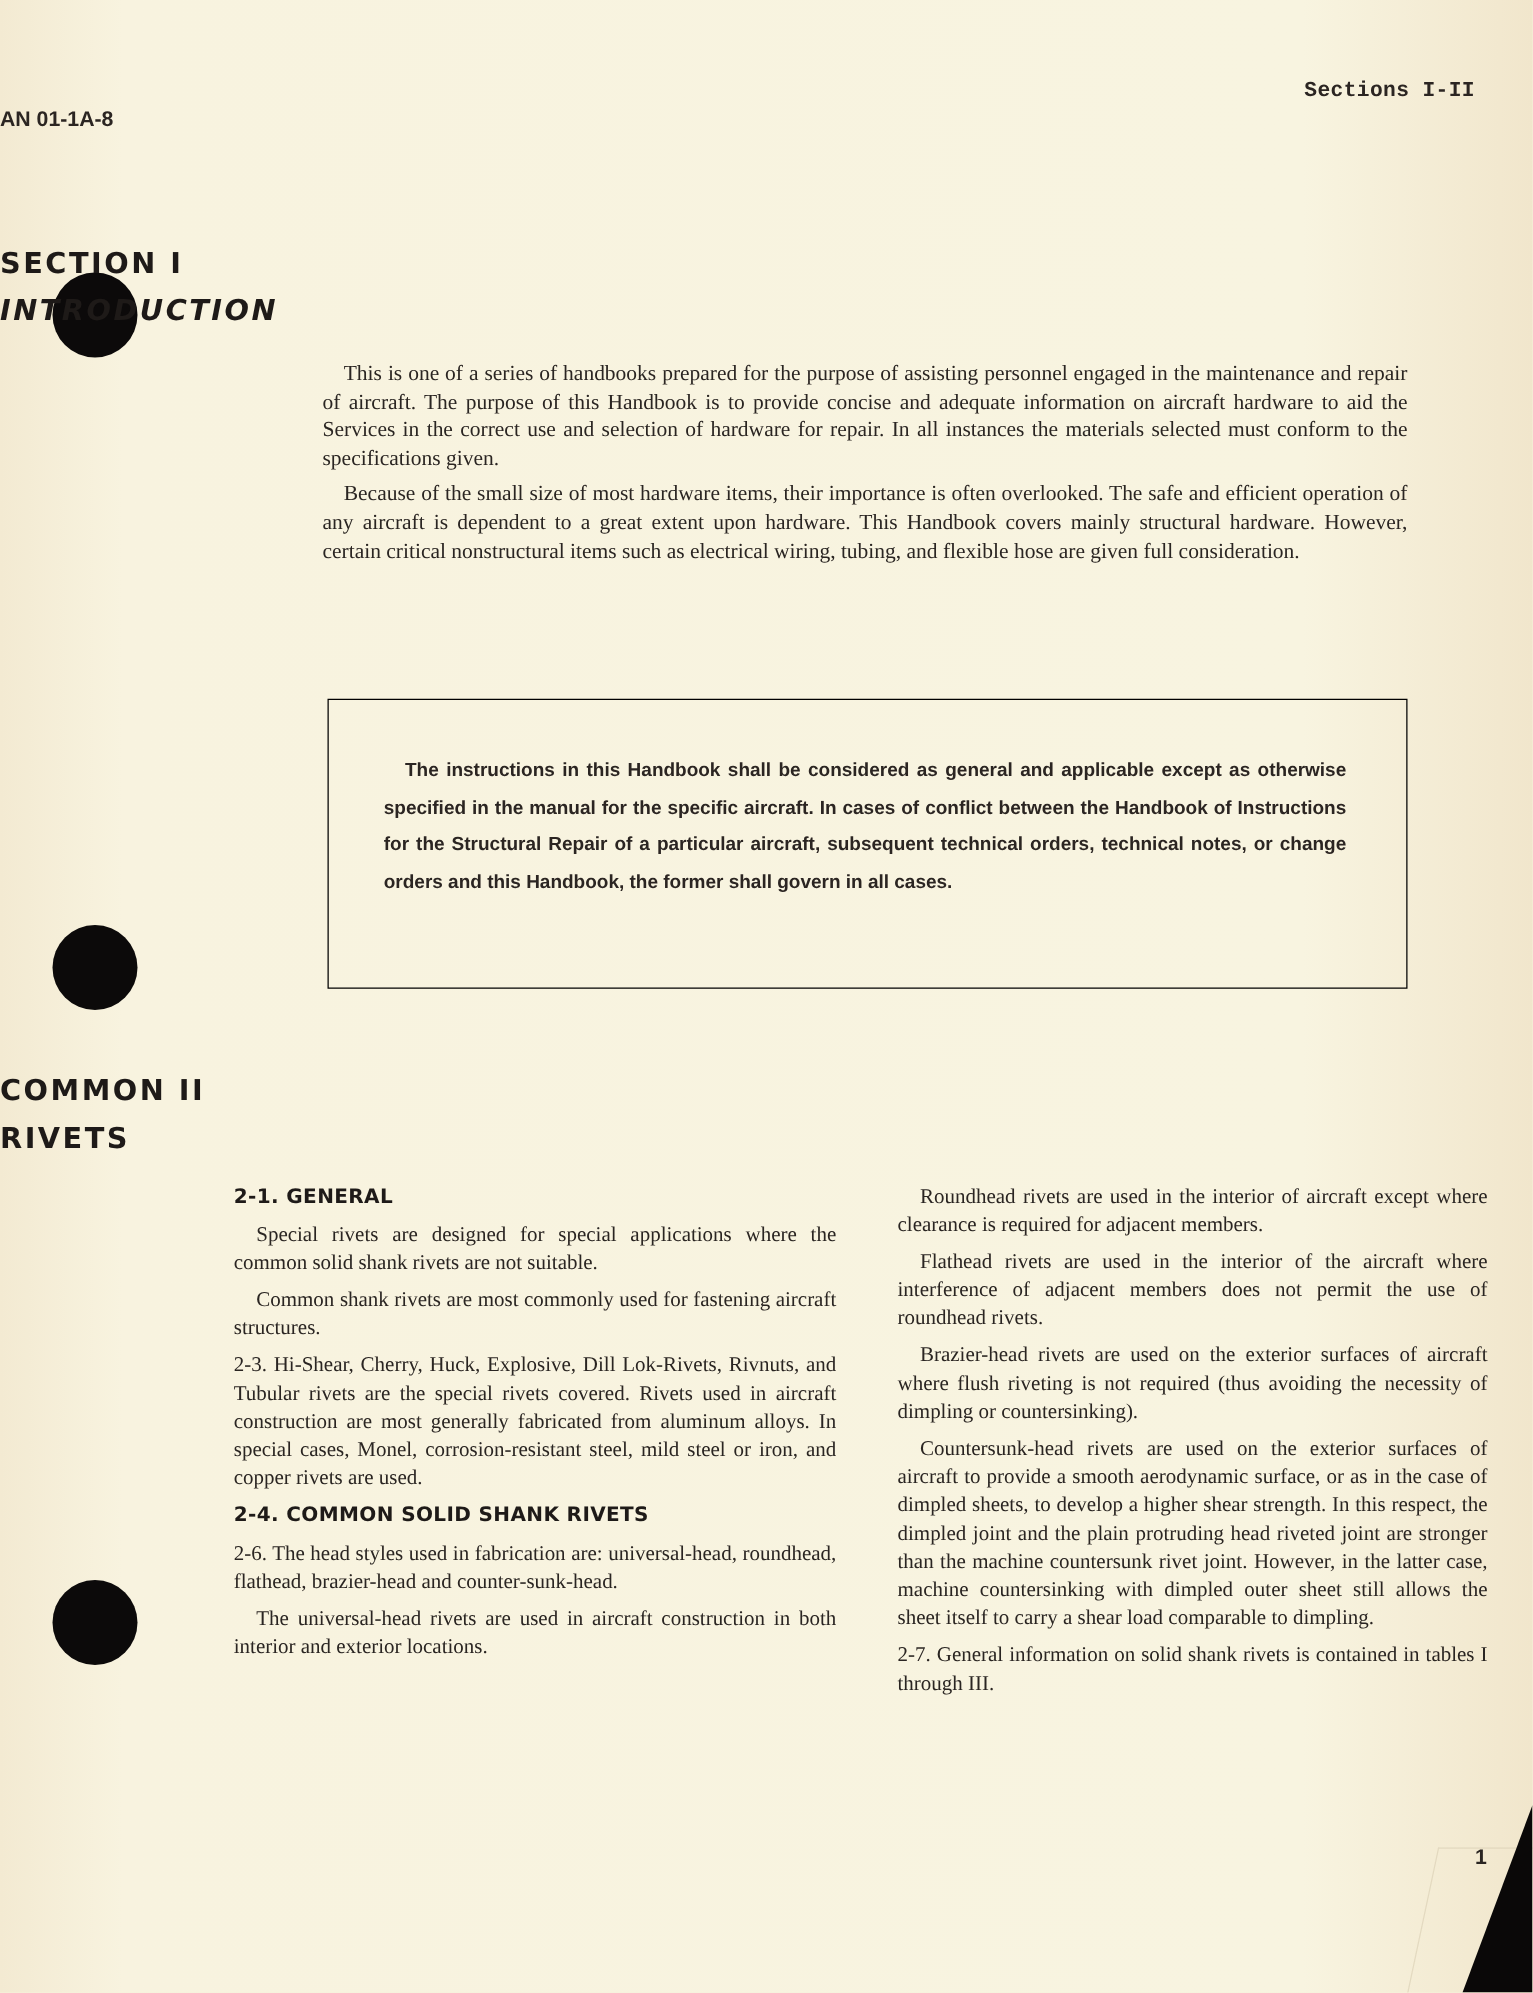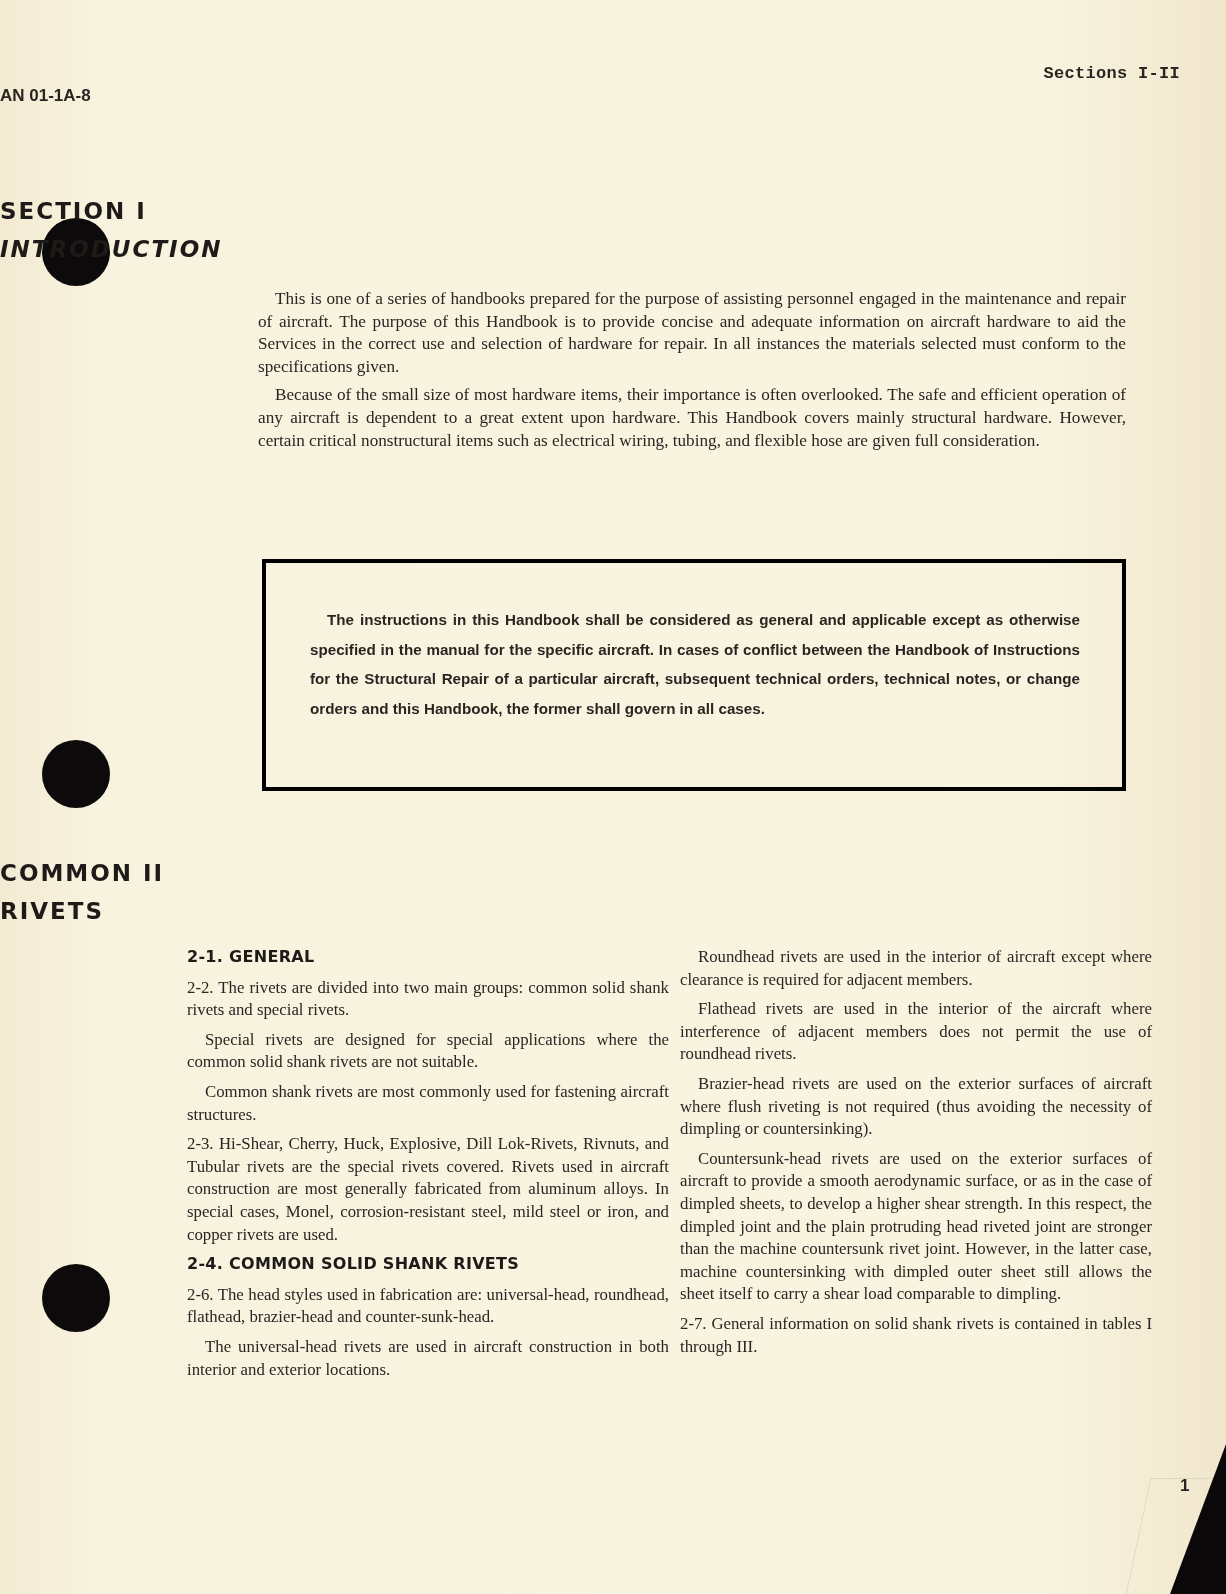--- a/index.html
+++ b/index.html
@@ -9,21 +9,21 @@
       background-image: linear-gradient(90deg, #f3ead2 0%, #f8f3df 8%, #f8f4e0 85%, #f1e6cc 100%);
       color: #2a2522;
       font-family: "Liberation Serif", serif;
     }
     .hole { position: absolute; width: 68px; height: 68px; border-radius: 50%; background: #0c0a0a; left: 42px; }
     .hdr-right { position: absolute; top: 64px; right: 46px; font-family: Liberation Mono, monospace; font-weight: bold; font-size: 17px; letter-spacing: 0.3px; color: #2b2522; }
     .hdr-center { position: absolute; top: 86px; left: 0; width: 1226px; text-align: left; font-family: "Liberation Sans", sans-serif; font-weight: bold; font-size: 17px; color: #2b2522; }
     .sec-title { position: absolute; left: 0; width: 1072px; text-align: left; font-family: "DejaVu Sans", sans-serif; font-weight: bold; font-size: 23px; letter-spacing: 2px; color: #1e1a18; }
     .intro { position: absolute; left: 258px; top: 288px; width: 868px; font-size: 17.2px; line-height: 22.6px; text-align: justify; }
     .intro p { margin: 0 0 6px 0; text-indent: 17px; }
-    .notice { position: absolute; left: 262px; top: 559px; width: 864px; height: 232px; border: 4px solid #000000; box-sizing: border-box; }
+    .notice { position: absolute; left: 262px; top: 559px; width: 864px; height: 232px; border: 1px solid #000000; box-sizing: border-box; }
     .notice p { margin: 0; position: absolute; left: 44px; top: 42px; width: 770px; font-family: "Liberation Sans", sans-serif; font-weight: bold; font-size: 15.2px; line-height: 29.6px; text-align: justify; text-indent: 17px; color: #2b2522; }
     .col { position: absolute; width: 482px; font-size: 16.8px; line-height: 22.6px; text-align: justify; }
     .col p { margin: 0 0 7px 0; }
     .col p.ind { text-indent: 18px; }
     .col h4 { margin: 0 0 8px 0; font-family: "DejaVu Sans", sans-serif; font-weight: bold; font-size: 16px; letter-spacing: 0.3px; color: #1e1a18; }
     .pagenum { position: absolute; left: 1180px; top: 1476px; font-family: "Liberation Sans", sans-serif; font-weight: bold; font-size: 17px; }
     .corner { position: absolute; right: 0; bottom: 0; width: 0; height: 0; border-left: 56px solid transparent; border-bottom: 150px solid #0a0808; }
     .fold { position: absolute; left: 1138px; top: 1478px; width: 90px; height: 116px; border-left: 1px solid #d8cdb2; border-top: 1px solid #d8cdb2; transform: skewX(-12deg); opacity: 0.6; }
   </style>
 </head>
@@ -46,30 +46,29 @@
 
 <div class="notice">
   <p>The instructions in this Handbook shall be considered as general and applicable except as otherwise specified in the manual for the specific aircraft. In cases of conflict between the Handbook of Instructions for the Structural Repair of a particular aircraft, subsequent technical orders, technical notes, or change orders and this Handbook, the former shall govern in all cases.</p>
 </div>
 
 <div class="sec-title" style="top:860px;">COMMON II</div>
 <div class="sec-title" style="top:898px;">RIVETS</div>
 
 <div class="col" style="left:187px; top:946px;">
   <h4>2-1. GENERAL</h4>
-  <p>2-2. The rivets are divided into two main groups: common solid shank rivets and special rivets.</p>
   <p class="ind">Special rivets are designed for special applications where the common solid shank rivets are not suitable.</p>
   <p class="ind">Common shank rivets are most commonly used for fastening aircraft structures.</p>
   <p>2-3. Hi-Shear, Cherry, Huck, Explosive, Dill Lok-Rivets, Rivnuts, and Tubular rivets are the special rivets covered. Rivets used in aircraft construction are most generally fabricated from aluminum alloys. In special cases, Monel, corrosion-resistant steel, mild steel or iron, and copper rivets are used.</p>
   <h4>2-4. COMMON SOLID SHANK RIVETS</h4>
   <p>2-6. The head styles used in fabrication are: universal-head, roundhead, flathead, brazier-head and counter-sunk-head.</p>
   <p class="ind">The universal-head rivets are used in aircraft construction in both interior and exterior locations.</p>
 </div>
 
-<div class="col" style="left:680px; top:946px; width:472px;">
+<div class="col" style="left:718px; top:946px; width:472px;">
   <p class="ind">Roundhead rivets are used in the interior of aircraft except where clearance is required for adjacent members.</p>
   <p class="ind">Flathead rivets are used in the interior of the aircraft where interference of adjacent members does not permit the use of roundhead rivets.</p>
   <p class="ind">Brazier-head rivets are used on the exterior surfaces of aircraft where flush riveting is not required (thus avoiding the necessity of dimpling or countersinking).</p>
   <p class="ind">Countersunk-head rivets are used on the exterior surfaces of aircraft to provide a smooth aerodynamic surface, or as in the case of dimpled sheets, to develop a higher shear strength. In this respect, the dimpled joint and the plain protruding head riveted joint are stronger than the machine countersunk rivet joint. However, in the latter case, machine countersinking with dimpled outer sheet still allows the sheet itself to carry a shear load comparable to dimpling.</p>
   <p>2-7. General information on solid shank rivets is contained in tables I through III.</p>
 </div>
 
 <div class="fold"></div>
 <div class="pagenum">1</div>
 <div class="corner"></div>

